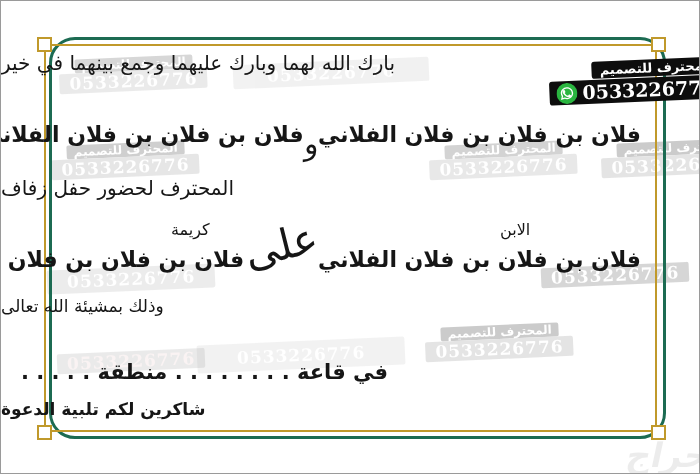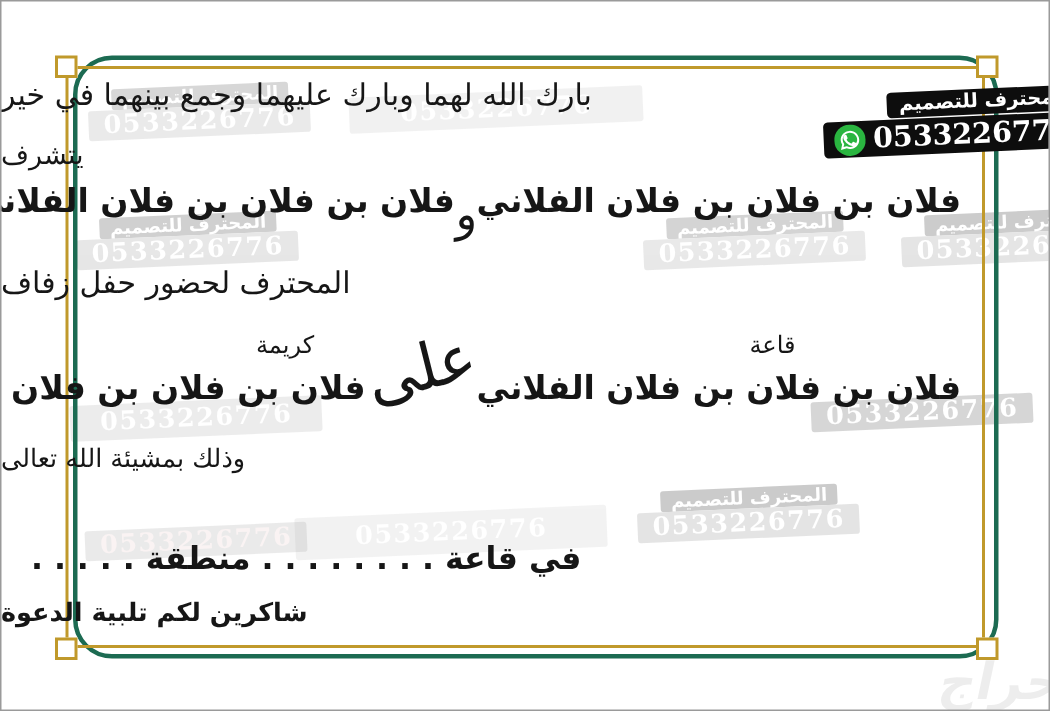--- a/index.html
+++ b/index.html
@@ -131,31 +131,30 @@
           <circle cx="16" cy="16" r="16" fill="#2ab540"></circle>
           <path fill="#ffffff" d="M16 6.5c-5.2 0-9.4 4-9.4 9 0 1.6.46 3.1 1.26 4.4L6.5 25.5l5.9-1.5c1.1.55 2.3.85 3.6.85 5.2 0 9.4-4 9.4-9s-4.2-9.35-9.4-9.35zm0 16.4c-1.2 0-2.3-.3-3.3-.85l-.4-.2-3.1.8.85-2.95-.25-.4a7.1 7.1 0 0 1-1.15-3.85c0-4 3.3-7.1 7.35-7.1 4.05 0 7.35 3.1 7.35 7.1s-3.3 7.45-7.35 7.45z"></path>
           <path fill="#ffffff" d="M12.7 10.9c-.25-.55-.5-.55-.75-.55h-.6c-.2 0-.55.08-.85.4-.3.33-1.1 1.08-1.1 2.63 0 1.55 1.13 3.05 1.28 3.26.16.2 2.2 3.5 5.4 4.76 2.67 1.05 3.2.84 3.78.79.58-.05 1.86-.76 2.12-1.5.26-.73.26-1.36.18-1.5-.08-.13-.29-.2-.6-.36-.32-.16-1.86-.92-2.15-1.02-.29-.1-.5-.16-.7.16-.21.31-.8 1.01-.99 1.22-.18.21-.36.24-.68.08-.31-.16-1.33-.49-2.53-1.56-.94-.84-1.57-1.87-1.75-2.18-.18-.32-.02-.49.14-.64.14-.14.31-.37.47-.55.16-.19.21-.32.32-.53.1-.21.05-.4-.03-.55-.08-.16-.69-1.7-.96-2.32z"></path>
         </svg>
       </span>
       <span>0533226776</span>
     </div>
   </div>
 
   <div class="line blessing">بارك الله لهما وبارك عليهما وجمع بينهما في خير</div>
-  <div class="line honored">يتشرف</div>
 
   <div class="names-row row1">
     <span class="name">فلان بن فلان بن فلان الفلاني</span>
     <span class="waw">و</span>
     <span class="name">فلان بن فلان بن فلان الفلاني</span>
   </div>
 
   <div class="line invite">المحترف لحضور حفل زفاف</div>
 
-  <div class="side-label son">قاعة</div>
+  <div class="side-label son">الابن</div>
   <div class="side-label daughter">كريمة</div>
 
   <div class="names-row row2">
     <span class="name">فلان بن فلان بن فلان الفلاني</span>
     <span class="ala">على</span>
     <span class="name">فلان بن فلان بن فلان الفلاني</span>
   </div>
 
   <div class="line godwill">وذلك بمشيئة الله تعالى</div>
   <div class="line venue">في قاعة . . . . . . . . منطقة . . . . .</div>

